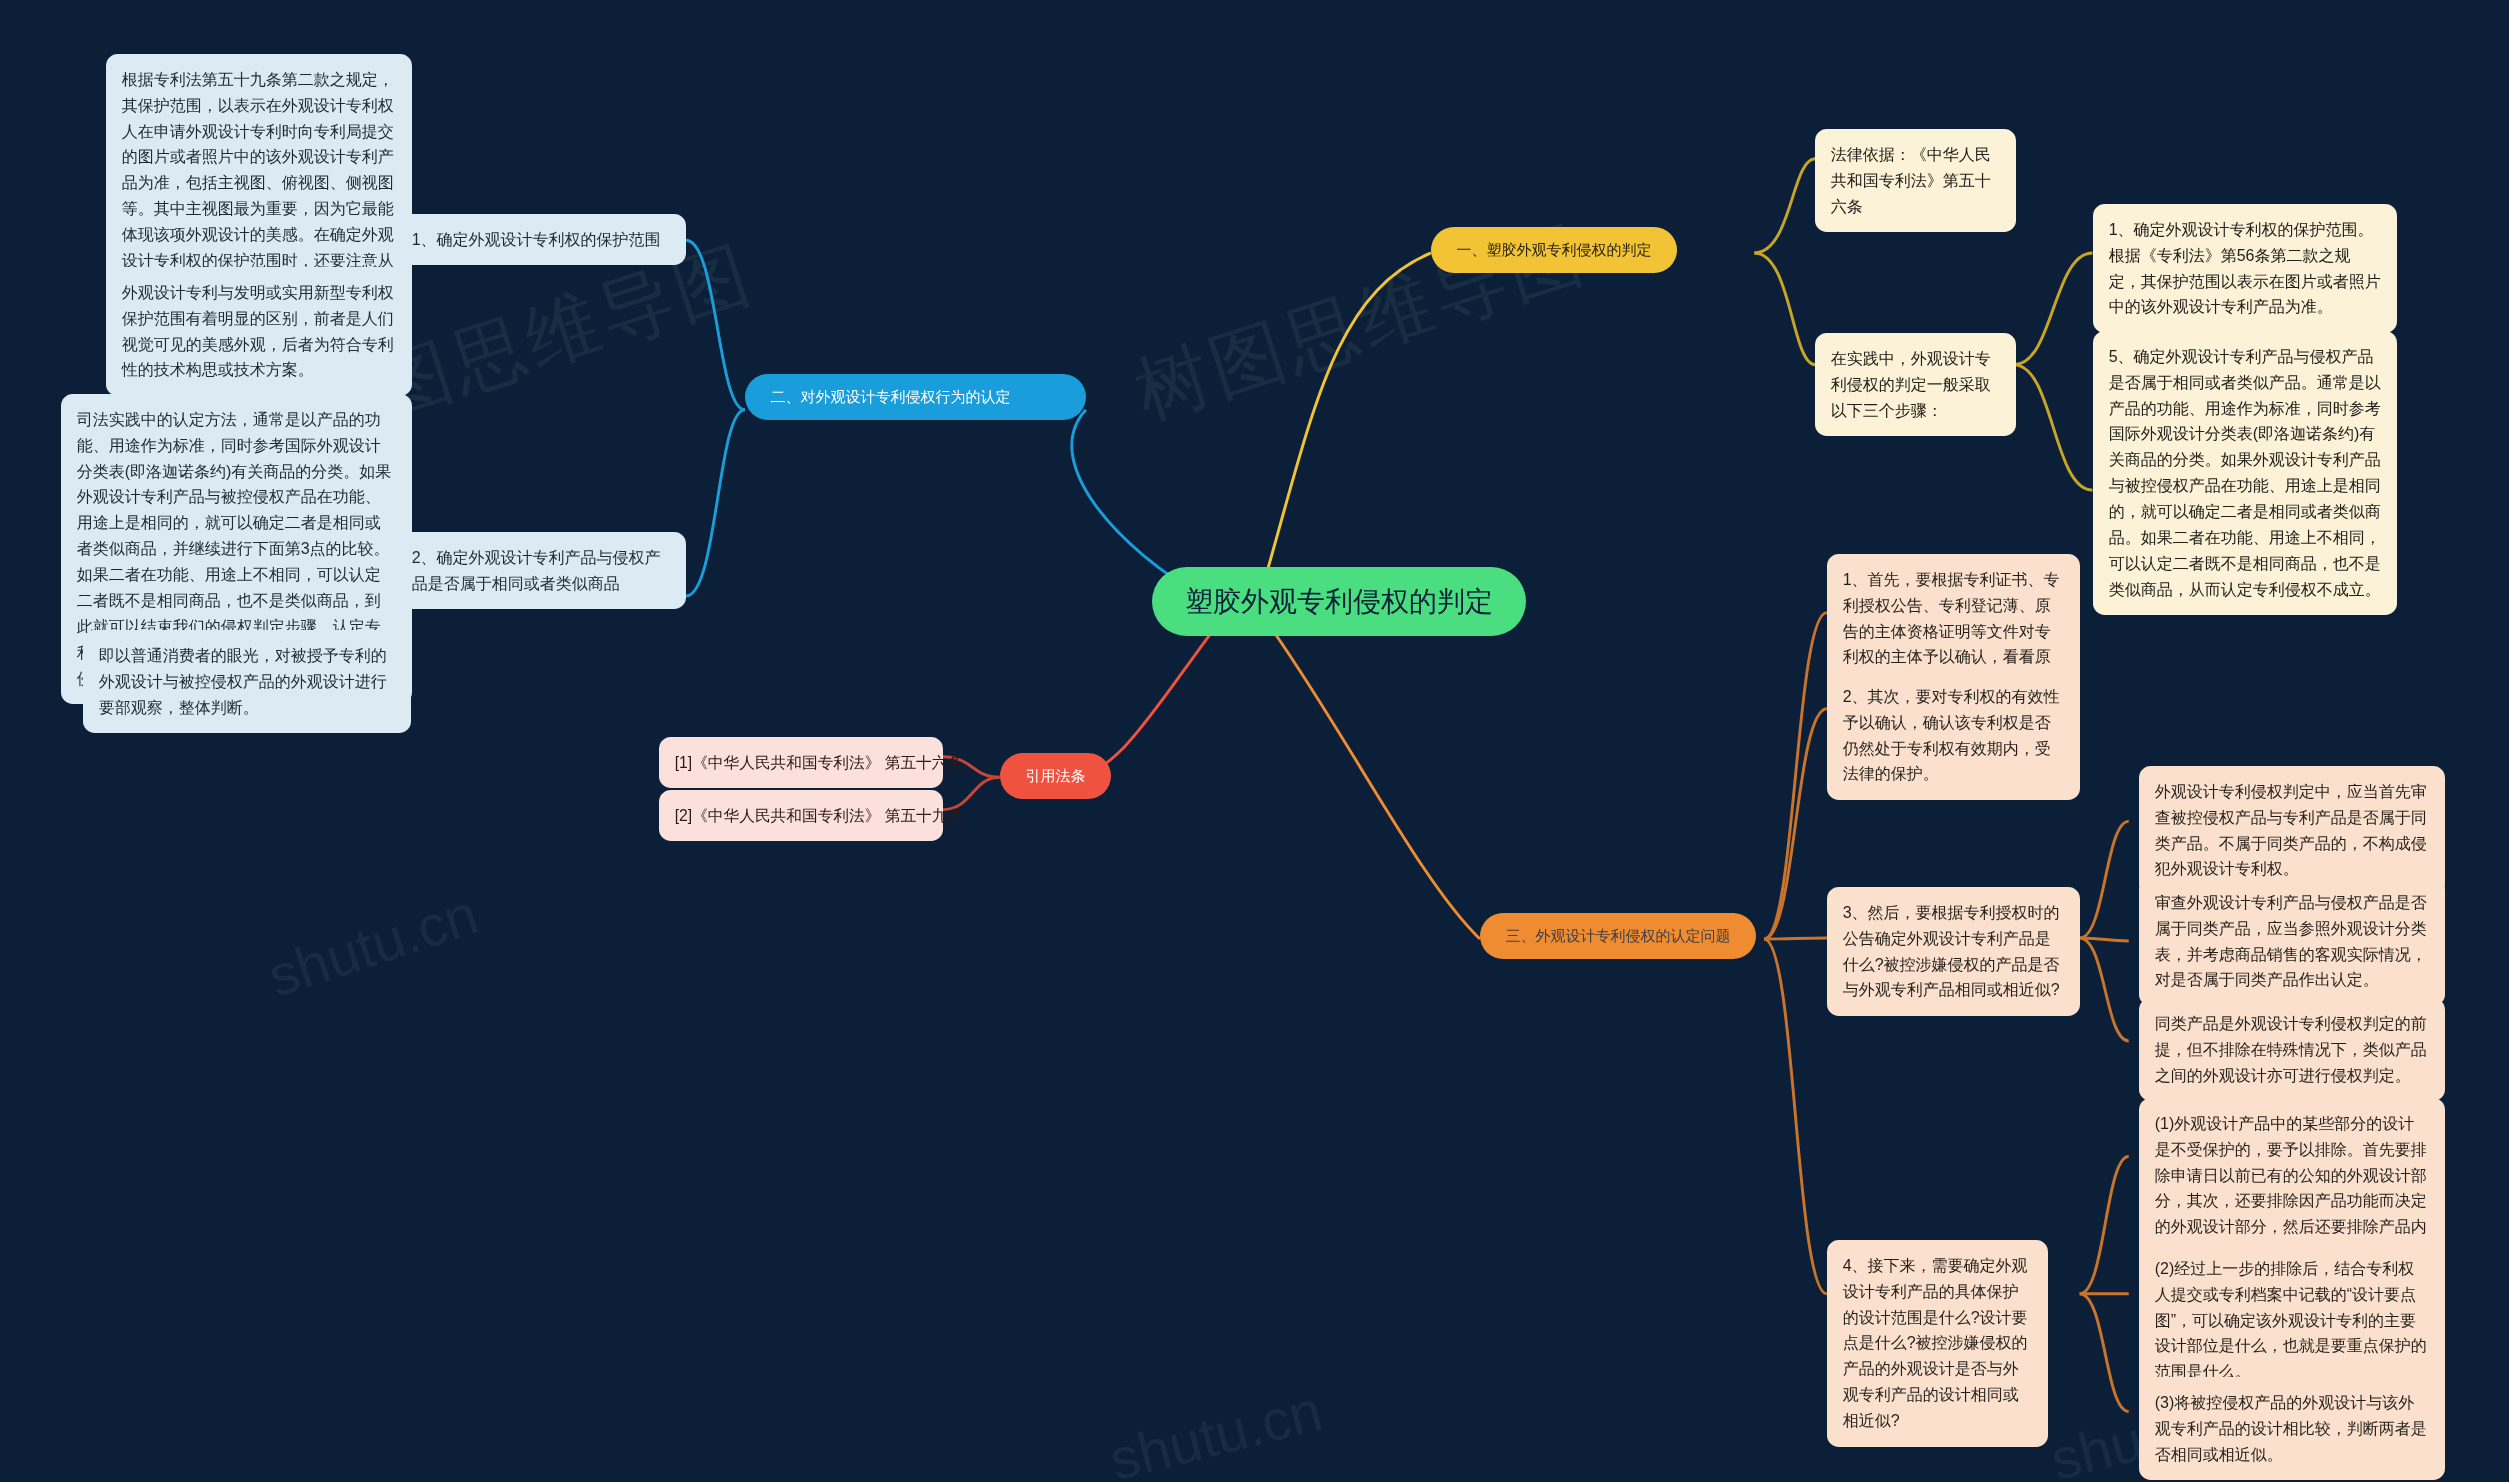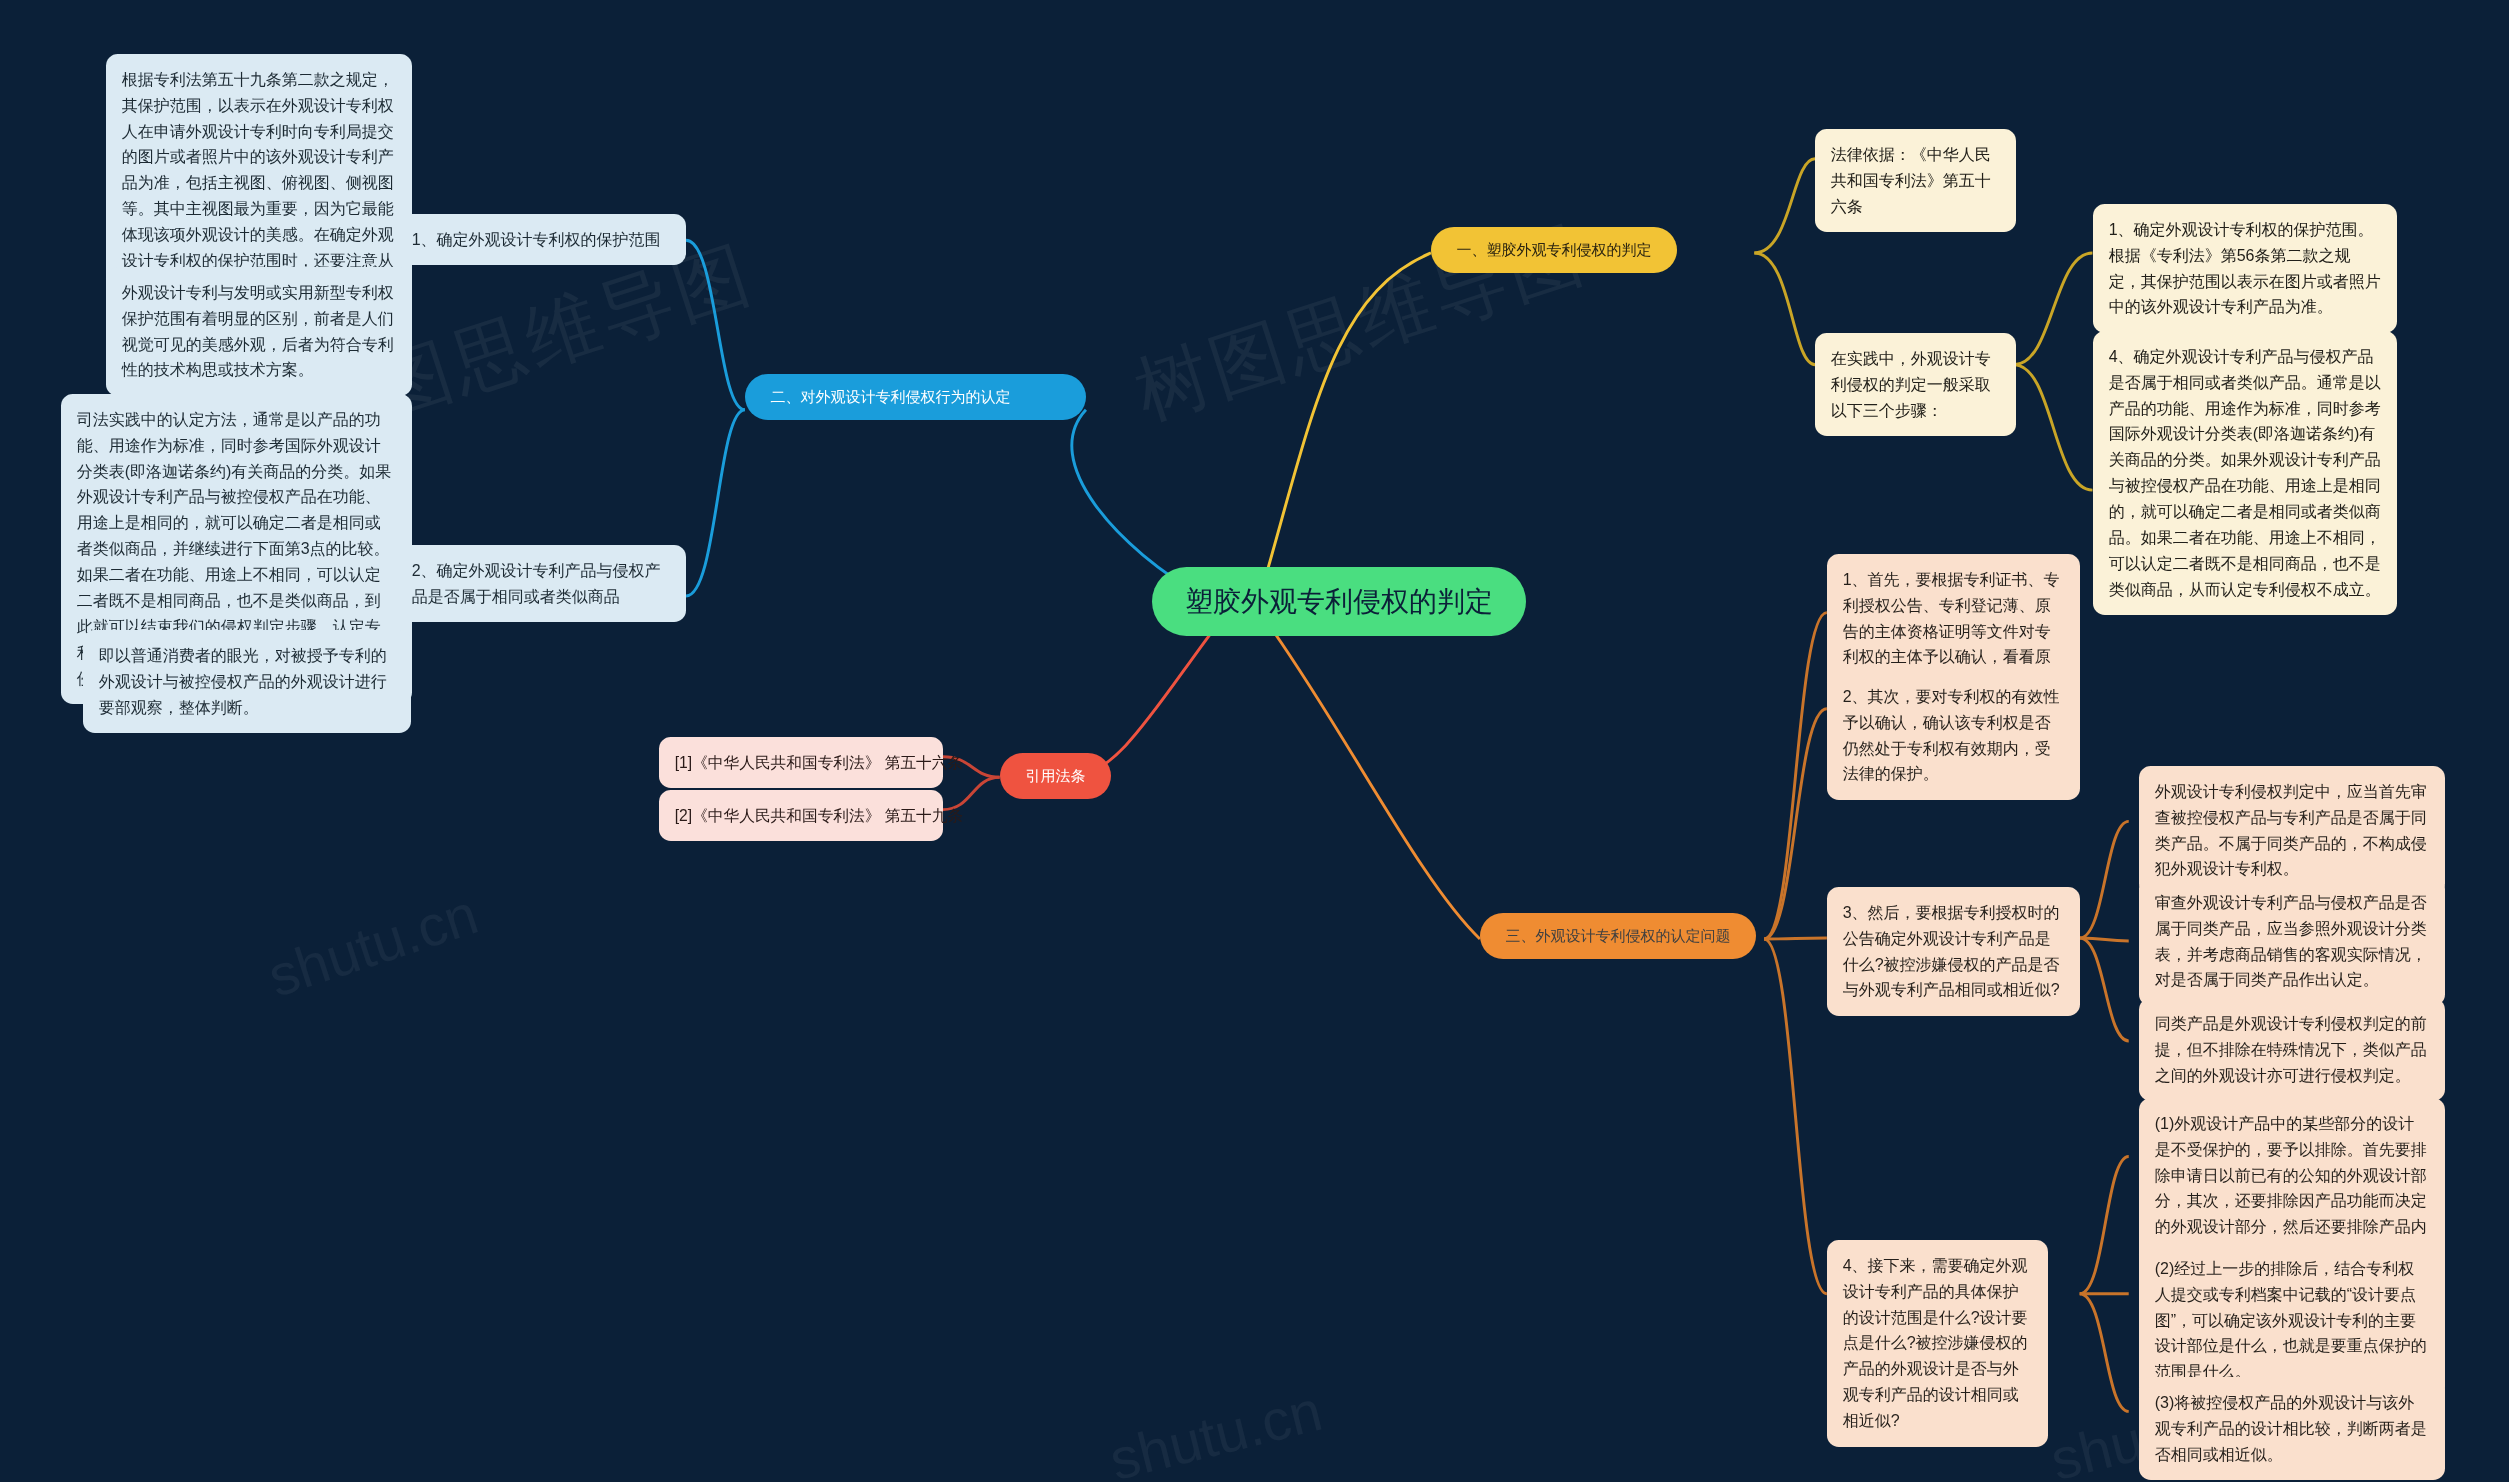--- a/index.html
+++ b/index.html
@@ -98,26 +98,26 @@
   </svg>
 
   <div class="node root" style="left:1152px;top:567px;">塑胶外观专利侵权的判定</div>
 
   <div class="node pill yellow" style="left:1431px;top:227px;">一、塑胶外观专利侵权的判定</div>
 
   <div class="node card cream" style="left:1815px;top:129px;width:201px;">法律依据：《中华人民共和国专利法》第五十六条</div>
   <div class="node card cream" style="left:1815px;top:333px;width:201px;">在实践中，外观设计专利侵权的判定一般采取以下三个步骤：</div>
 
   <div class="node card cream" style="left:2093px;top:204px;width:304px;">1、确定外观设计专利权的保护范围。根据《专利法》第56条第二款之规定，其保护范围以表示在图片或者照片中的该外观设计专利产品为准。</div>
-  <div class="node card cream" style="left:2093px;top:331px;width:304px;">4、确定外观设计专利产品与侵权产品是否属于相同或者类似产品。通常是以产品的功能、用途作为标准，同时参考国际外观设计分类表(即洛迦诺条约)有关商品的分类。如果外观设计专利产品与被控侵权产品在功能、用途上是相同的，就可以确定二者是相同或者类似商品。如果二者在功能、用途上不相同，可以认定二者既不是相同商品，也不是类似商品，从而认定专利侵权不成立。</div>
+  <div class="node card cream" style="left:2093px;top:331px;width:304px;">5、确定外观设计专利产品与侵权产品是否属于相同或者类似产品。通常是以产品的功能、用途作为标准，同时参考国际外观设计分类表(即洛迦诺条约)有关商品的分类。如果外观设计专利产品与被控侵权产品在功能、用途上是相同的，就可以确定二者是相同或者类似商品。如果二者在功能、用途上不相同，可以认定二者既不是相同商品，也不是类似商品，从而认定专利侵权不成立。</div>
 
   <div class="node pill blue" style="left:745px;top:374px;width:341px;">二、对外观设计专利侵权行为的认定</div>
 
   <div class="node card lblue" style="left:396px;top:214px;width:290px;">1、确定外观设计专利权的保护范围</div>
-  <div class="node card lblue" style="left:396px;top:545px;width:290px;">2、确定外观设计专利产品与侵权产品是否属于相同或者类似商品</div>
+  <div class="node card lblue" style="left:396px;top:532px;width:290px;">2、确定外观设计专利产品与侵权产品是否属于相同或者类似商品</div>
 
   <div class="node card lblue" style="left:106px;top:54px;width:306px;">根据专利法第五十九条第二款之规定，其保护范围，以表示在外观设计专利权人在申请外观设计专利时向专利局提交的图片或者照片中的该外观设计专利产品为准，包括主视图、俯视图、侧视图等。其中主视图最为重要，因为它最能体现该项外观设计的美感。在确定外观设计专利权的保护范围时，还要注意从这些视图中找出能够体现该项外观设计美感的各项要素。</div>
   <div class="node card lblue" style="left:106px;top:267px;width:306px;">外观设计专利与发明或实用新型专利权保护范围有着明显的区别，前者是人们视觉可见的美感外观，后者为符合专利性的技术构思或技术方案。</div>
   <div class="node card lblue" style="left:61px;top:394px;width:351px;">司法实践中的认定方法，通常是以产品的功能、用途作为标准，同时参考国际外观设计分类表(即洛迦诺条约)有关商品的分类。如果外观设计专利产品与被控侵权产品在功能、用途上是相同的，就可以确定二者是相同或者类似商品，并继续进行下面第3点的比较。如果二者在功能、用途上不相同，可以认定二者既不是相同商品，也不是类似商品，到此就可以结束我们的侵权判定步骤，认定专利侵权不成立。三、将外观设计专利与被控侵权产品进行对比</div>
   <div class="node card lblue" style="left:83px;top:630px;width:328px;">即以普通消费者的眼光，对被授予专利的外观设计与被控侵权产品的外观设计进行要部观察，整体判断。</div>
 
   <div class="node pill red" style="left:1000px;top:753px;">引用法条</div>
 
   <div class="node card pink sm" style="left:659px;top:737px;width:284px;white-space:nowrap;">[1]《中华人民共和国专利法》 第五十六条</div>
   <div class="node card pink sm" style="left:659px;top:790px;width:284px;white-space:nowrap;">[2]《中华人民共和国专利法》 第五十九条</div>

